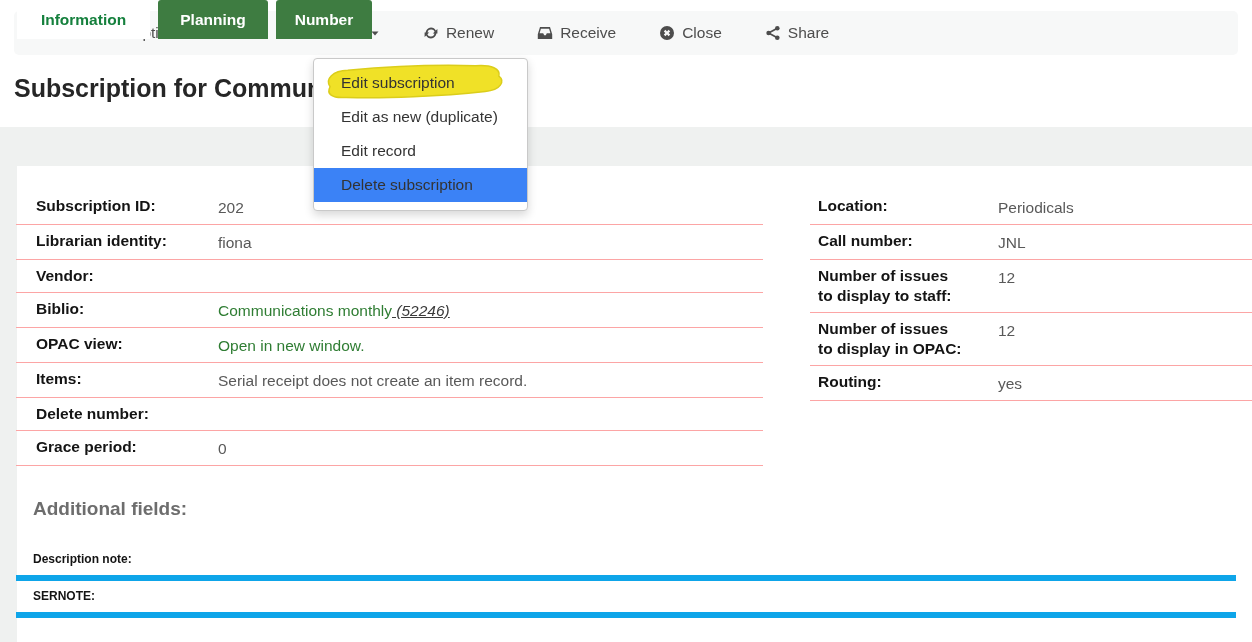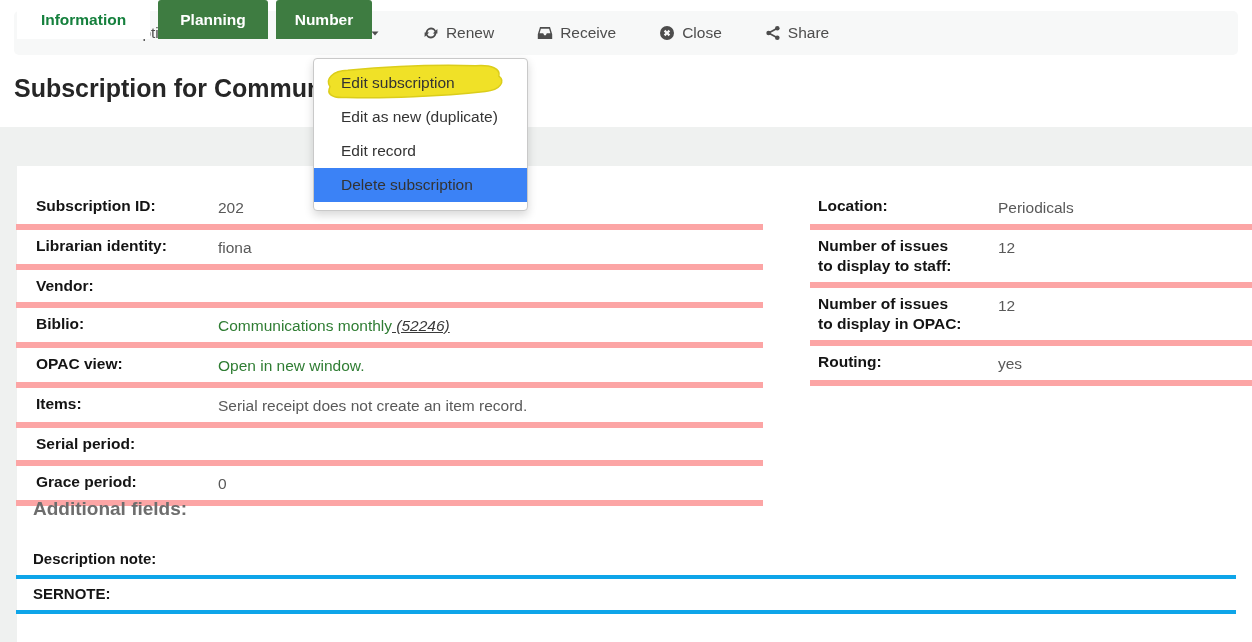--- a/index.html
+++ b/index.html
@@ -43,37 +43,37 @@
   .tab.green  { background:#3e7c41; color:#ffffff; }
   .tab-info    { left:17px;  width:133px; }
   .tab-plan    { left:158px; width:110px; }
   .tab-issues  { left:276px; width:96px;  }
   
   .details { position:absolute; }
   .details-left  { left:16px;  top:190px; width:747px; }
   .details-right { left:810px; top:190px; width:442px; }
   .drow {
     display:flex; align-items:flex-start;
-    border-bottom:6px solid #fca5a5; padding:6px 0;
+    border-bottom:1px solid #fca5a5; padding:6px 0;
   }
   .details-left  .drow { padding-left:20px; }
   .details-right .drow { padding-left:8px;  }
   .dlabel { font-weight:bold; font-size:15.5px; color:#141414; line-height:20px; flex:none; }
   .details-left  .dlabel { width:182px; }
   .details-right .dlabel { width:145px; margin-right:35px; }
   .dvalue { font-size:15.5px; color:#595959; line-height:20px; padding-top:2px; flex:1; }
   .dvalue a, a.green { color:#2f7d33; text-decoration:none; cursor:pointer; }
   .suffix { font-style:italic; color:#3a3a3a;text-decoration:underline; }
   
   .additional { position:absolute; left:16px; top:498px; width:1220px; }
   .add-heading { padding-left:17px; font-size:19px; font-weight:bold; color:#6d6d6d; }
   .add-rows { margin-top:24px; }
   .add-row {
-    border-bottom:4px solid #0ea5e9; padding:5px 0 6px 17px;
-    font-size:15px; font-weight:bold; color:#141414; line-height:20px;
+    border-bottom:6px solid #0ea5e9; padding:5px 0 6px 17px;
+    font-size:12px; font-weight:bold; color:#141414; line-height:20px;
   }
   
   .dropdown {
     position:absolute; left:313px; top:58px; width:215px; z-index:20;
     background:#ffffff; border:1px solid #c9c9c9; border-radius:4px;
     box-shadow:0 4px 10px rgba(0,0,0,.16);
     padding:7px 0 8px 0;
   }
   .menu-item {
     position:relative; padding:8px 0 8px 27px;
@@ -184,32 +184,36 @@
   </div>
   <div class="drow">
     <span class="dlabel">OPAC view:</span>
     <span class="dvalue"><a class="green">Open in new window.</a></span>
   </div>
   <div class="drow">
     <span class="dlabel">Items:</span>
     <span class="dvalue">Serial receipt does not create an item record.</span>
   </div>
   <div class="drow">
-    <span class="dlabel">Serial period:</span>
+    <span class="dlabel">Delete number:</span>
   </div>
   <div class="drow">
     <span class="dlabel">Grace period:</span>
     <span class="dvalue">0</span>
   </div>
 </div>
 
 <div class="details details-right">
   <div class="drow">
     <span class="dlabel">Location:</span>
     <span class="dvalue">Periodicals</span>
+  </div>
+  <div class="drow">
+    <span class="dlabel">Call number:</span>
+    <span class="dvalue">JNL</span>
   </div>
   <div class="drow">
     <span class="dlabel">Number of issues to display to staff:</span>
     <span class="dvalue">12</span>
   </div>
   <div class="drow">
     <span class="dlabel">Number of issues to display in OPAC:</span>
     <span class="dvalue">12</span>
   </div>
   <div class="drow">

